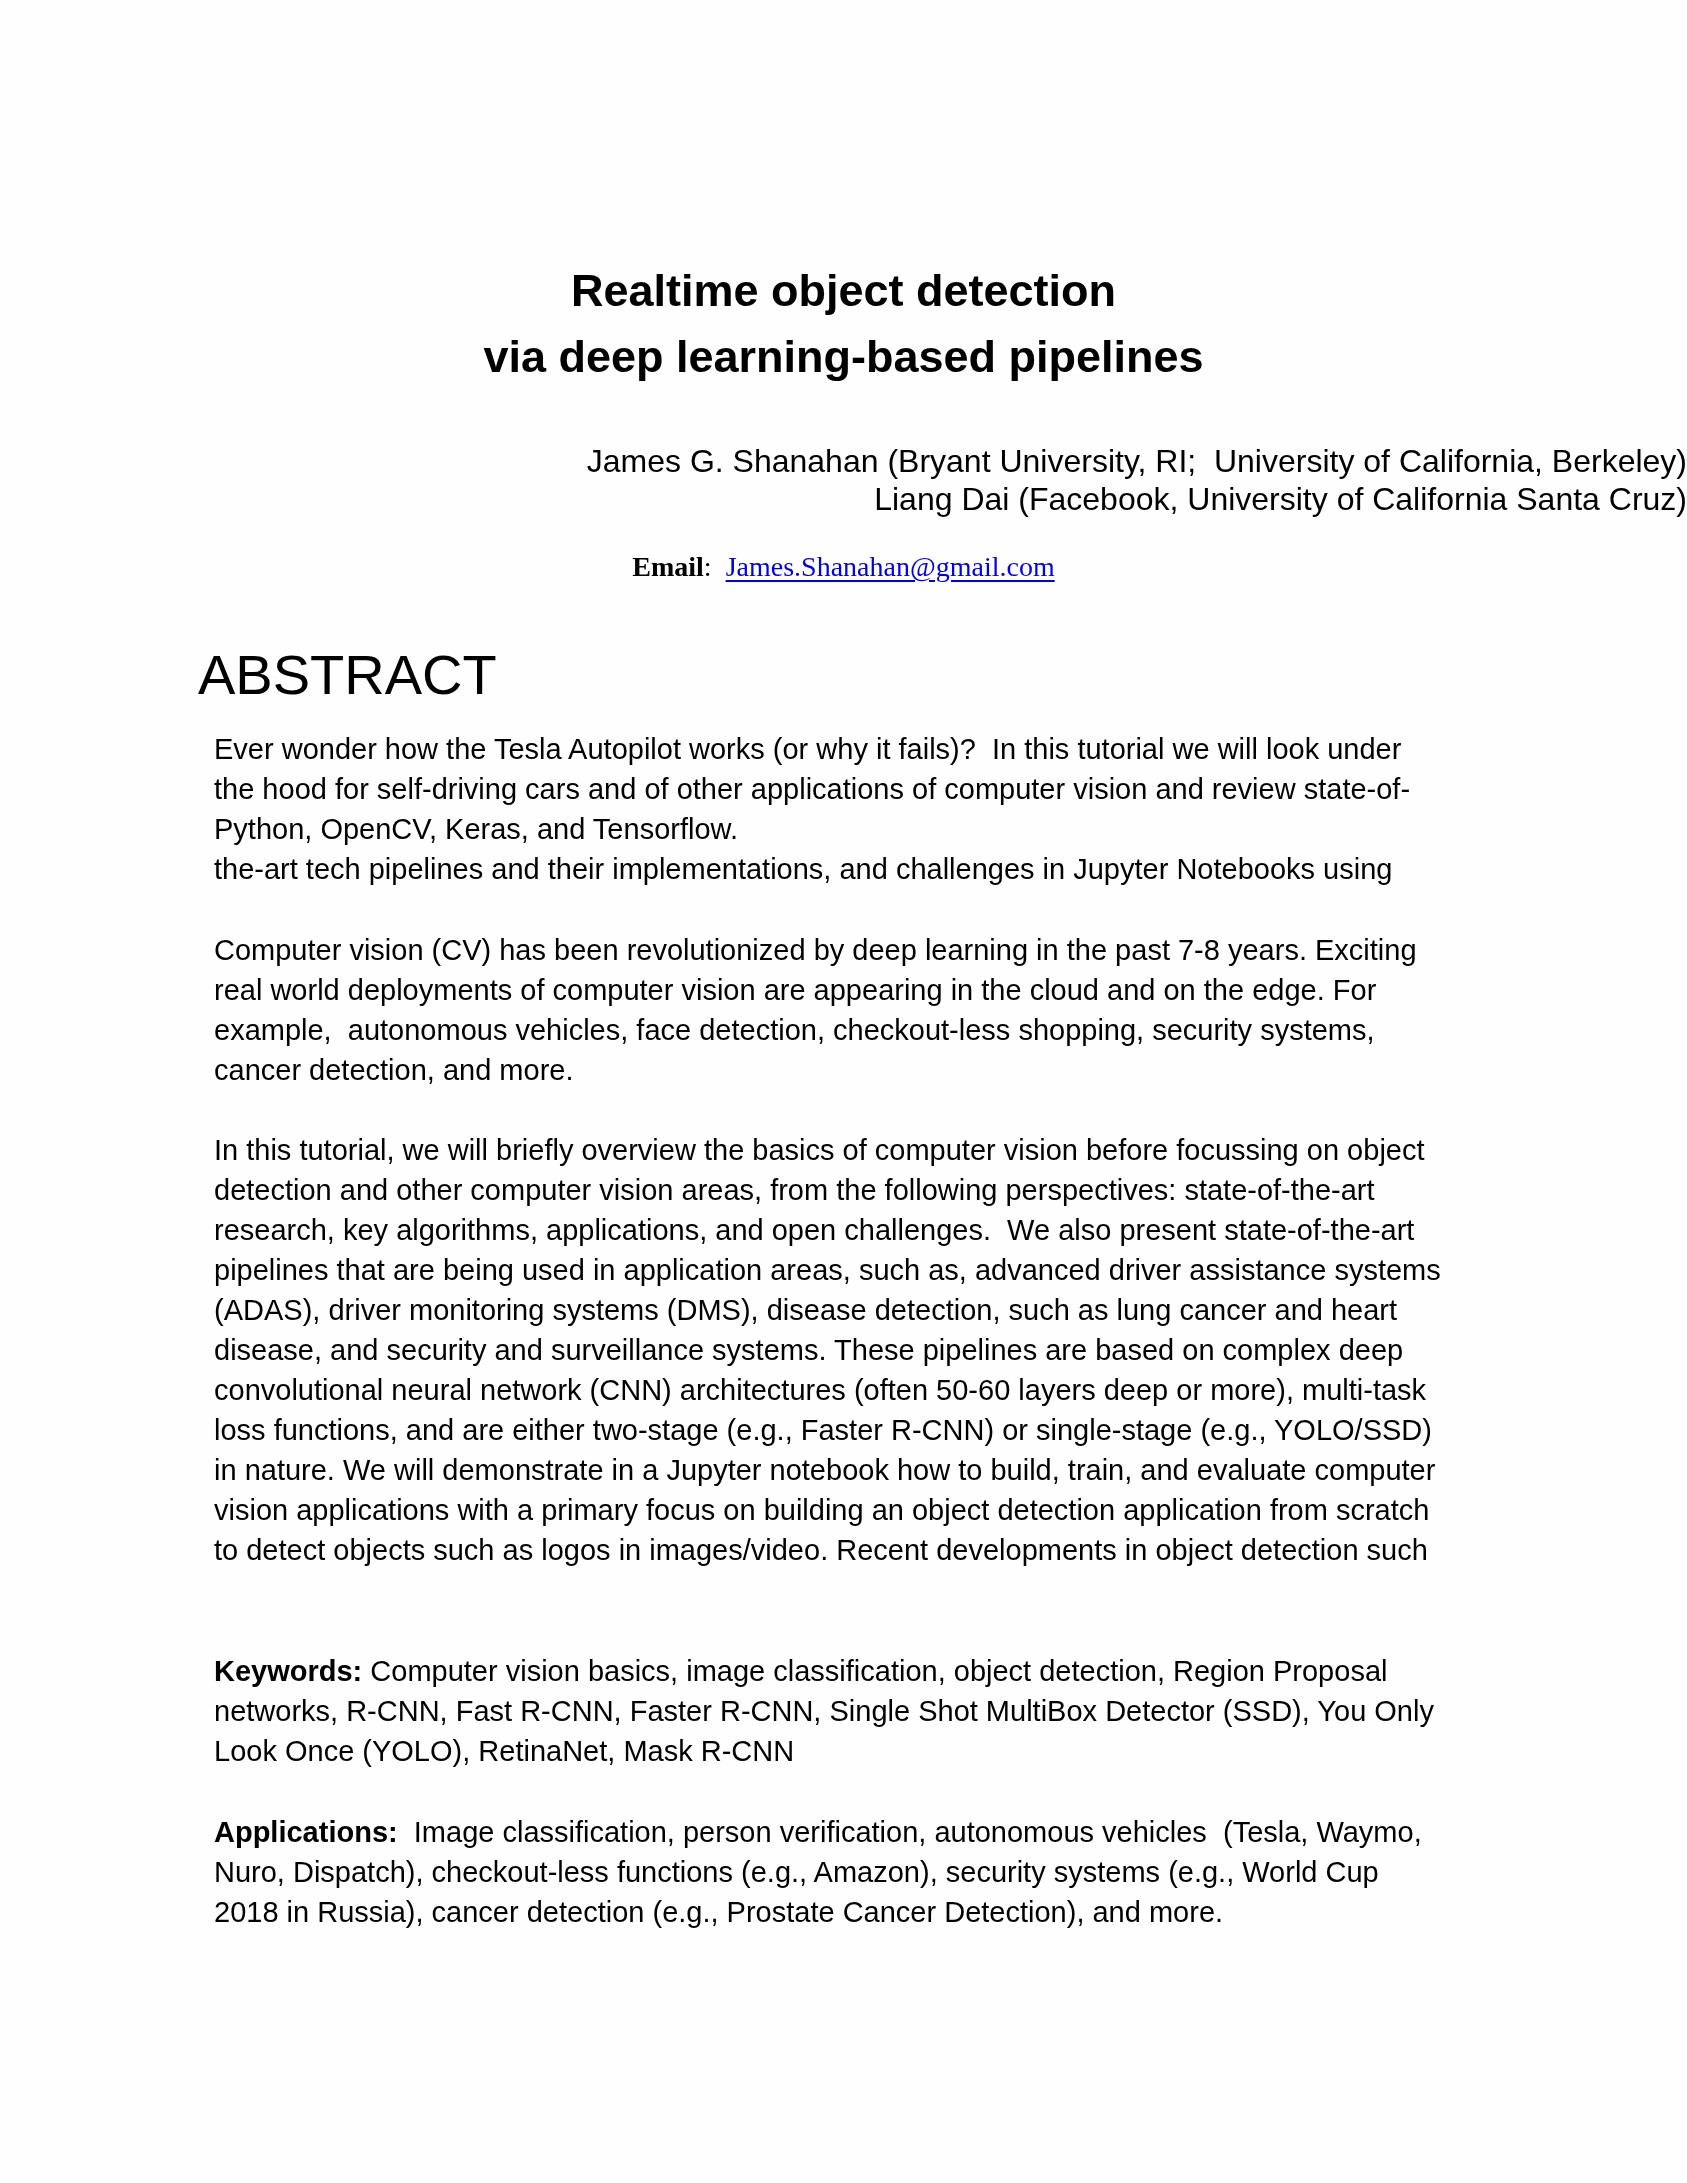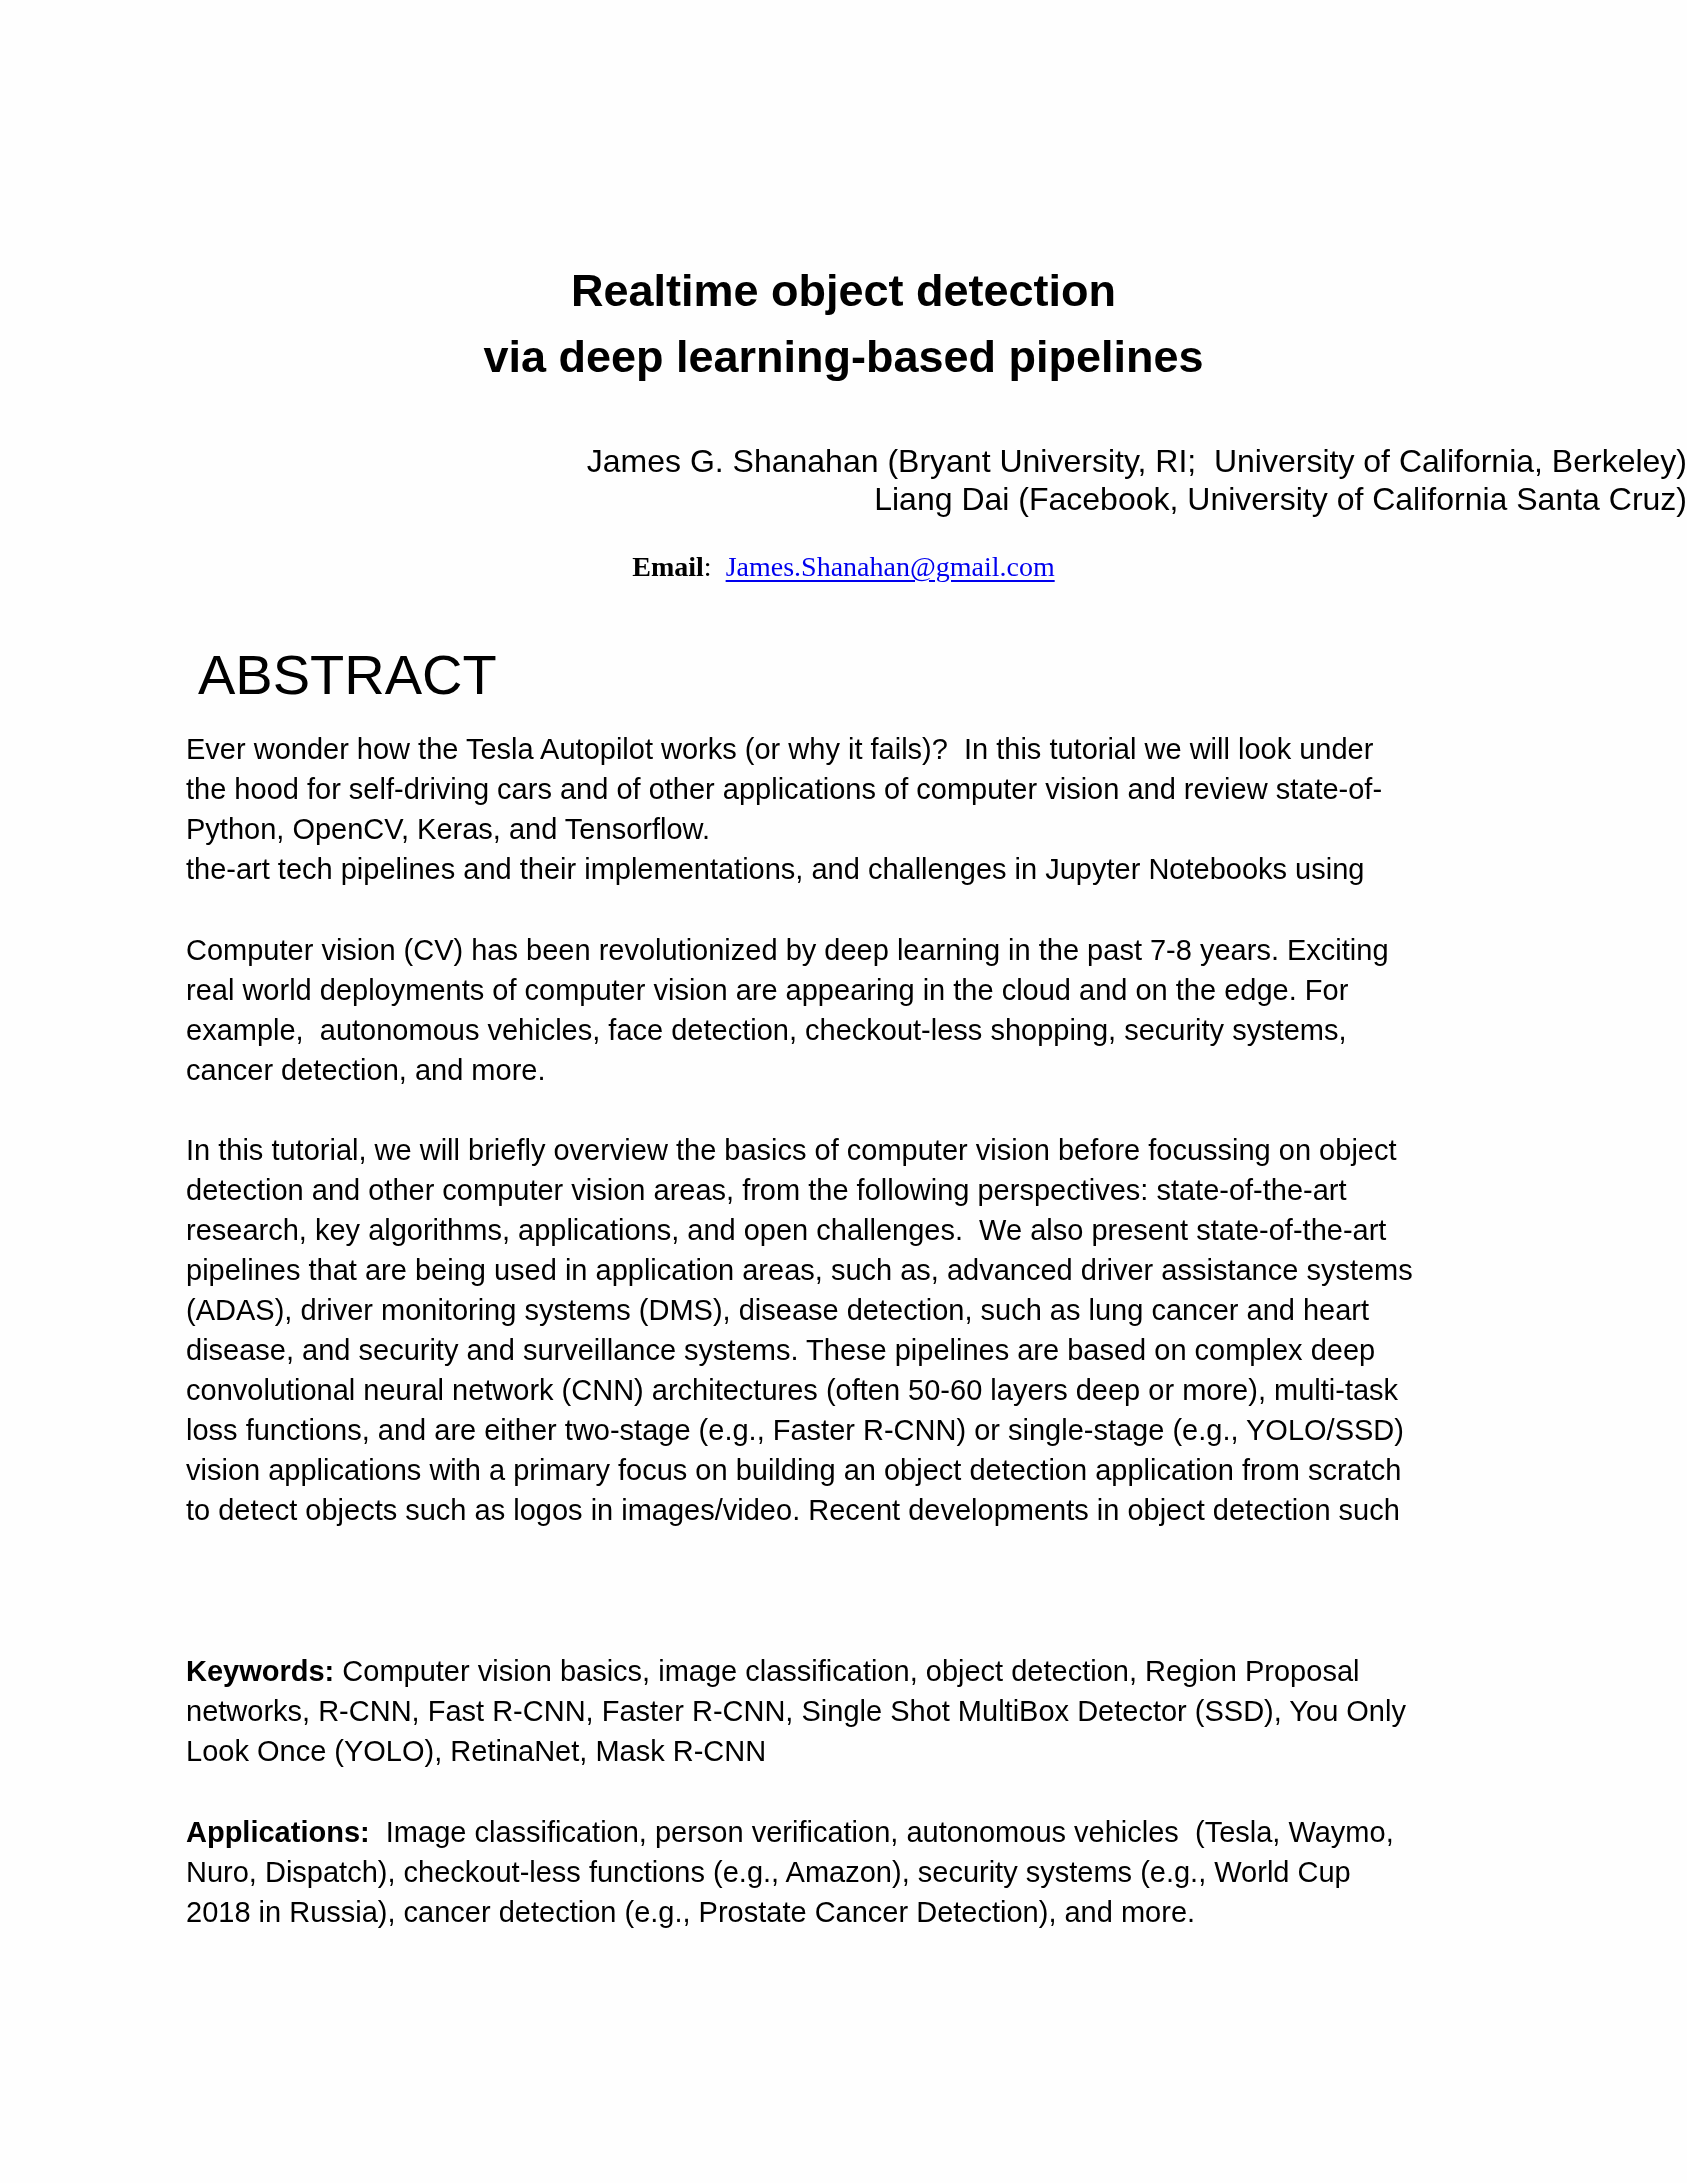--- a/index.html
+++ b/index.html
@@ -66,21 +66,21 @@
     position: absolute;
     left: 198px;
     top: 642px;
     font-family: "Liberation Sans", sans-serif;
     font-size: 56px;
     line-height: 66px;
     font-weight: normal;
   }
   .body-text {
     position: absolute;
-    left: 186px;
+    left: 214px;
     width: 1290px;
     font-family: "Liberation Sans", sans-serif;
     font-size: 29px;
     line-height: 40px;
   }
   .body-text .line { white-space: pre; }
   .bold { font-weight: bold; }
   #p1 { top: 729px; }
   #p2 { top: 930px; }
   #p3 { top: 1130px; }
@@ -122,20 +122,21 @@
 
   <div class="body-text" id="p3">
     <div class="line">In this tutorial, we will briefly overview the basics of computer vision before focussing on object</div>
     <div class="line">detection and other computer vision areas, from the following perspectives: state-of-the-art</div>
     <div class="line">research, key algorithms, applications, and open challenges.  We also present state-of-the-art</div>
     <div class="line">pipelines that are being used in application areas, such as, advanced driver assistance systems</div>
     <div class="line">(ADAS), driver monitoring systems (DMS), disease detection, such as lung cancer and heart</div>
     <div class="line">disease, and security and surveillance systems. These pipelines are based on complex deep</div>
     <div class="line">convolutional neural network (CNN) architectures (often 50-60 layers deep or more), multi-task</div>
     <div class="line">loss functions, and are either two-stage (e.g., Faster R-CNN) or single-stage (e.g., YOLO/SSD)</div>
+    <div class="line">in nature. We will demonstrate in a Jupyter notebook how to build, train, and evaluate computer</div>
     <div class="line">vision applications with a primary focus on building an object detection application from scratch</div>
     <div class="line">to detect objects such as logos in images/video. Recent developments in object detection such</div>
   </div>
 
   <div class="body-text" id="kw">
     <div class="line"><span class="bold">Keywords:</span><span> Computer vision basics, image classification, object detection, Region Proposal</span></div>
     <div class="line">networks, R-CNN, Fast R-CNN, Faster R-CNN, Single Shot MultiBox Detector (SSD), You Only</div>
     <div class="line">Look Once (YOLO), RetinaNet, Mask R-CNN</div>
   </div>
 

